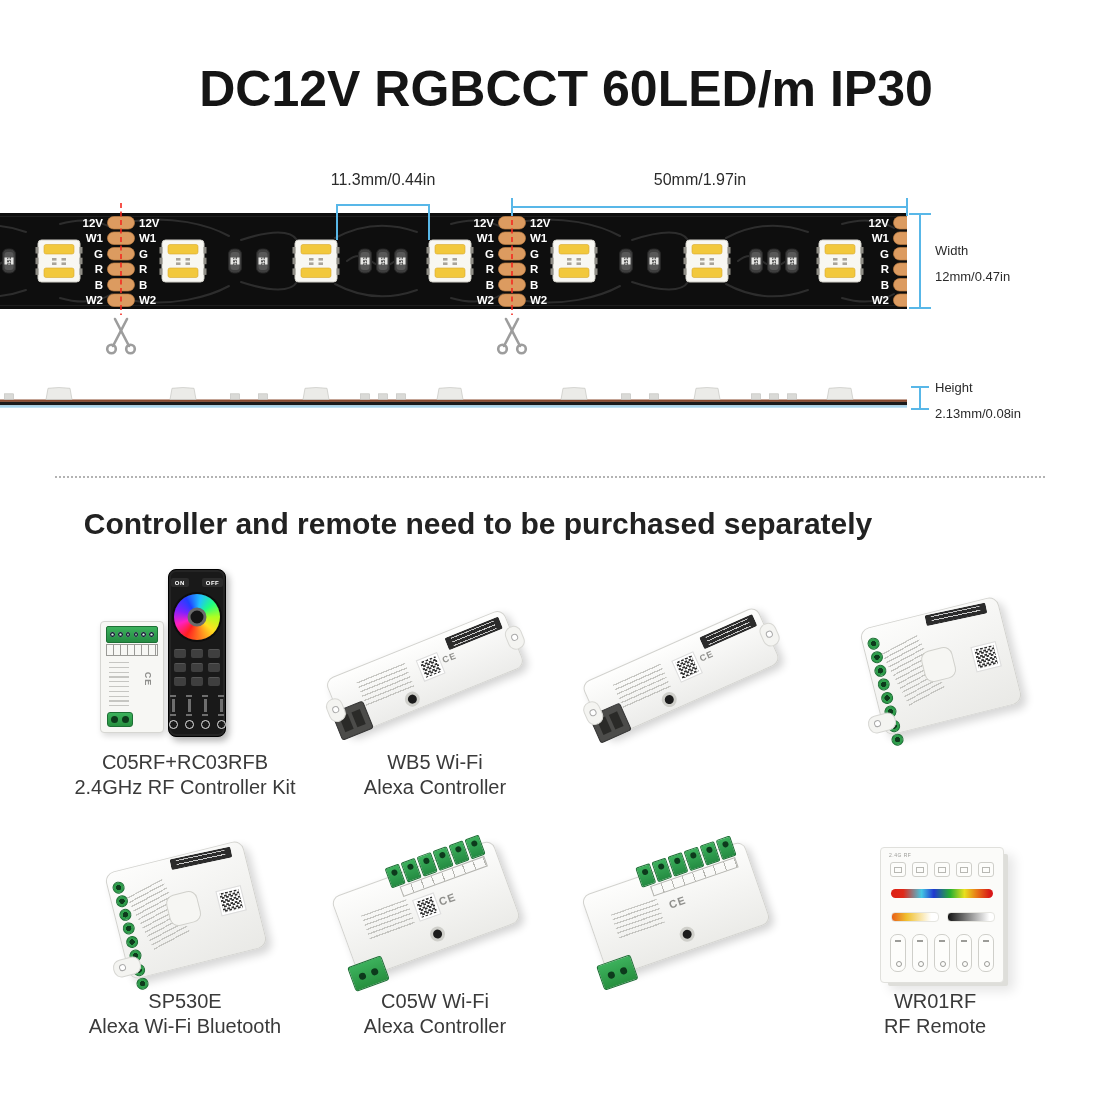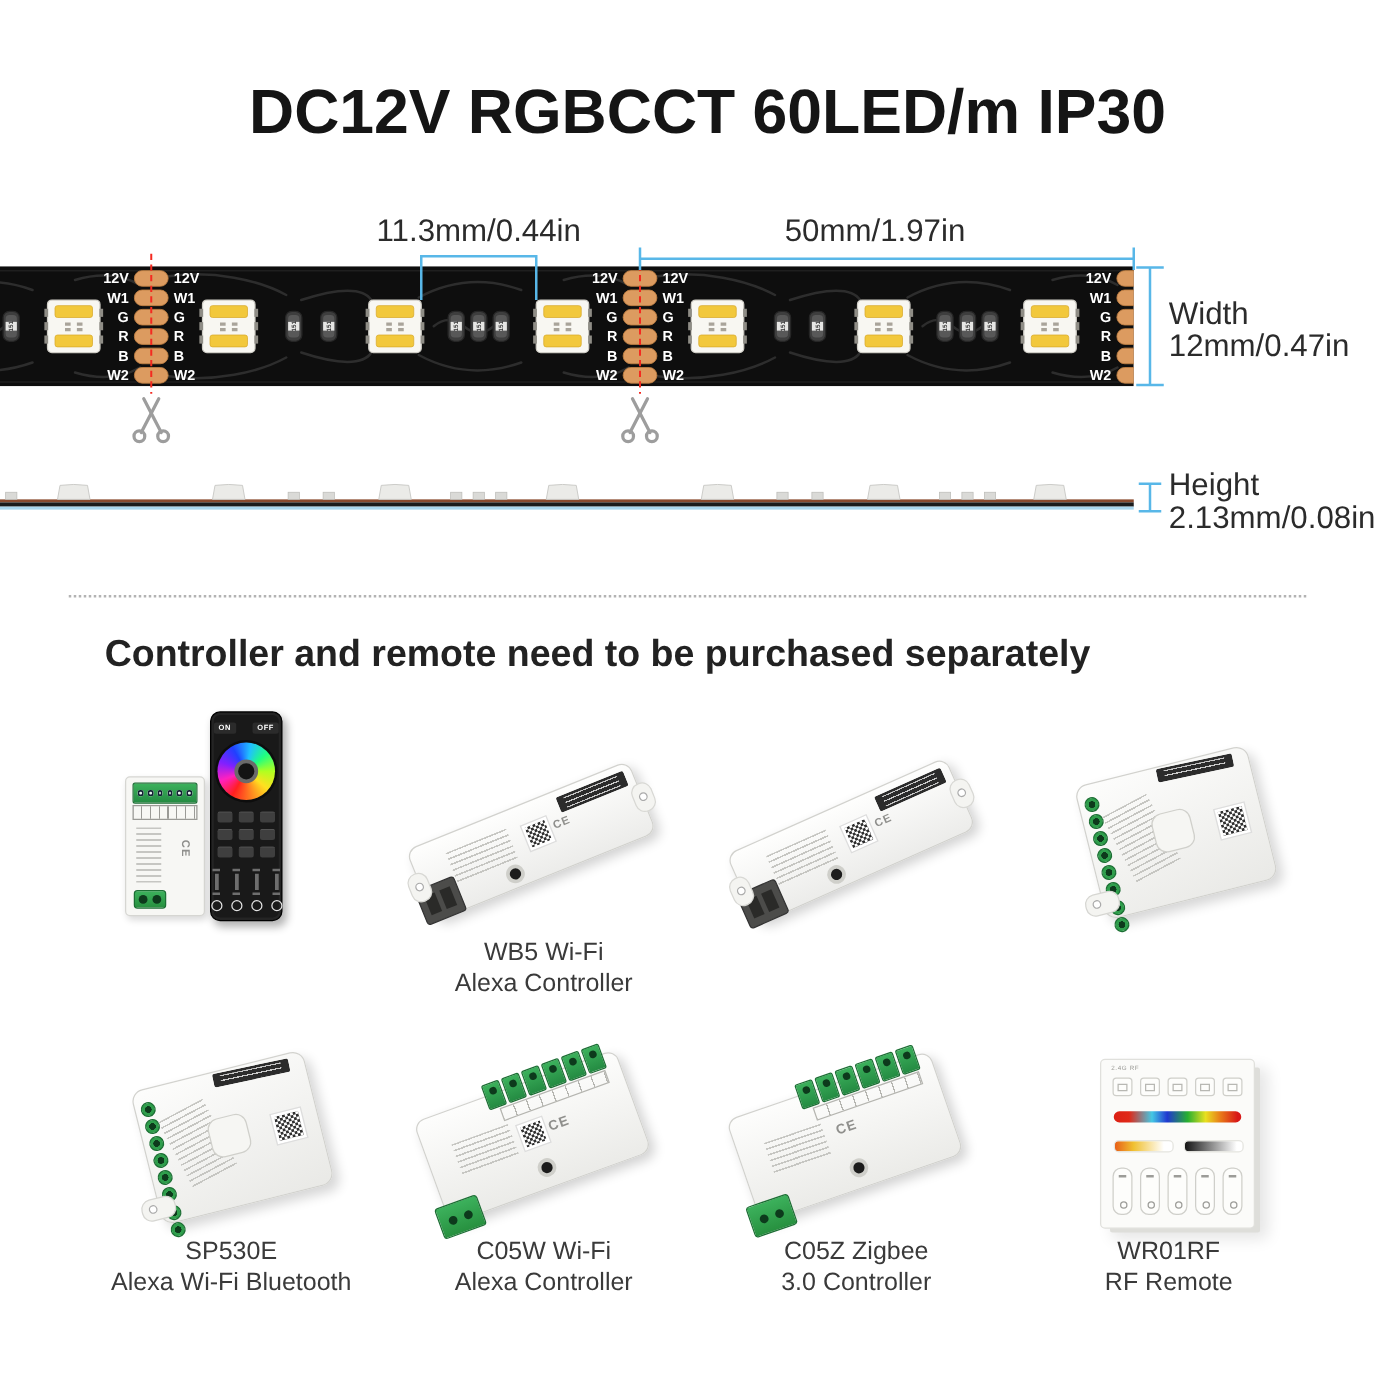--- a/index.html
+++ b/index.html
@@ -6,23 +6,23 @@
   .page{position:relative;width:1100px;height:1100px;background:#fff;overflow:hidden;
         font-family:"Liberation Sans","DejaVu Sans",sans-serif;}
   
   .title{position:absolute;top:60px;left:16px;width:1100px;text-align:center;
          font-size:50px;font-weight:bold;color:#151515;letter-spacing:0px;}
   .subheading{position:absolute;top:507px;left:0;width:956px;text-align:center;
          font-size:30px;font-weight:bold;color:#222;}
   .divider{position:absolute;top:476px;left:55px;width:990px;border-top:2px dotted #b3b3b3;}
   
   #strip-svg{position:absolute;top:160px;left:0;}
-  .dim-label{position:absolute;font-size:25px;font-weight:500;color:#2b2b2b;white-space:nowrap;}
+  .dim-label{position:absolute;font-size:16px;font-weight:500;color:#2b2b2b;white-space:nowrap;}
   .dim-center{transform:translateX(-50%);}
-  .dim-block{position:absolute;font-size:25px;font-weight:500;color:#2b2b2b;line-height:26px;white-space:nowrap;}
+  .dim-block{position:absolute;font-size:13px;font-weight:500;color:#2b2b2b;line-height:26px;white-space:nowrap;}
   
   .grid{position:absolute;left:60px;top:563px;width:1000px;display:grid;
         grid-template-columns:repeat(4,250px);row-gap:45px;}
   .cell{display:flex;flex-direction:column;align-items:center;}
   .img-area{position:relative;width:250px;height:185px;}
   .row2 .img-area{height:142px;}
   .caption{margin-top:2px;text-align:center;font-size:20px;line-height:25px;color:#3a3a3a;}
   
   .qr{background:repeating-conic-gradient(#2f2f2f 0% 25%,#ffffff 0% 50%) 0 0/4.4px 4.4px;
       border:2px solid #fff;outline:1px solid #ddd;}
@@ -510,20 +510,24 @@
               </div>
             <div class="rslid">
                 <span class="tick"></span>
                 <span class="bar"></span>
                 <span class="tick"></span>
                 <span class="sdot"></span>
               </div>
           </div>
         </div>
       </div>
+      <div class="caption">
+        <div>C05RF+RC03RFB</div>
+        <div>2.4GHz RF Controller Kit</div>
+      </div>
     </div>
 
     <div class="cell">
       <div class="img-area">
         <div class="ctrl-long" style="left:19px;top:79px;transform:rotate(-22deg);">
           <div class="blklabel" style="right:6px;top:5px;width:58px;height:13px;"></div>
           <div class="txtlines" style="position:absolute;left:28px;top:13px;width:52px;height:26px;"></div>
           <div class="qr" style="position:absolute;left:92px;top:16px;width:17px;height:17px;"></div>
           <div class="ce" style="left:116px;top:20px;">CE</div>
           <div style="position:absolute;left:-7px;top:32px;width:32px;height:28px;background:#4c4c4a;border:1px solid #333;border-radius:3px;display:flex;align-items:center;justify-content:space-evenly;">
@@ -648,24 +652,20 @@
           </div>
           <div class="htab" style="top:12px;right:12px;width:88px;"></div>
           <div class="txtlines" style="position:absolute;left:22px;top:26px;width:48px;height:28px;"></div>
           <div class="ce" style="left:80px;top:30px;font-size:11px;">CE</div>
           <div class="gport" style="left:-9px;bottom:-11px;width:34px;height:24px;">
               <span></span>
               <span></span>
             </div>
           <div class="hole" style="left:80px;bottom:8px;"></div>
         </div>
-      </div>
-      <div class="caption">
-        <div>C05Z Zigbee</div>
-        <div>3.0 Controller</div>
       </div>
     </div>
 
     <div class="cell row2">
       <div class="img-area">
         <div class="panel">
           <div class="p-logo">2.4G RF</div>
           <div class="p-btnrow">
             <span class="wbtn"></span>
               <span class="wbtn"></span>

